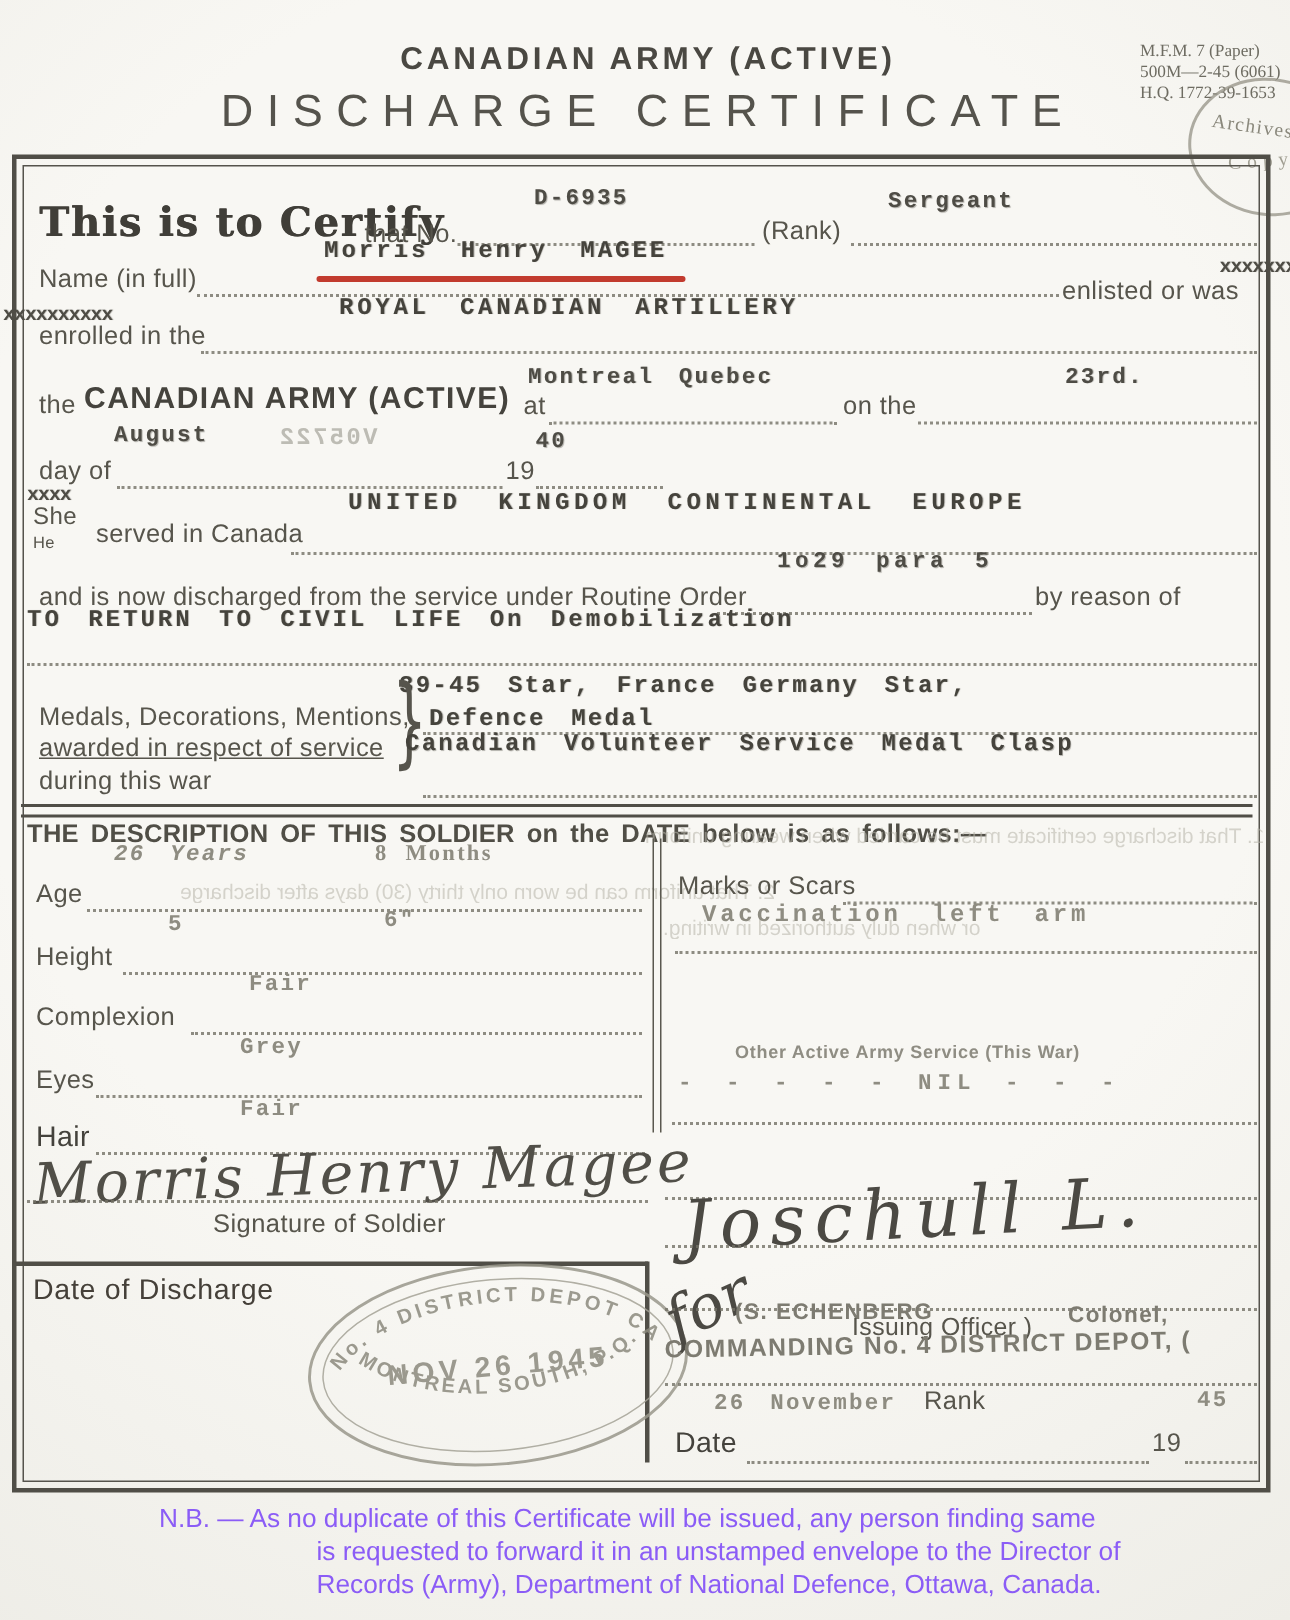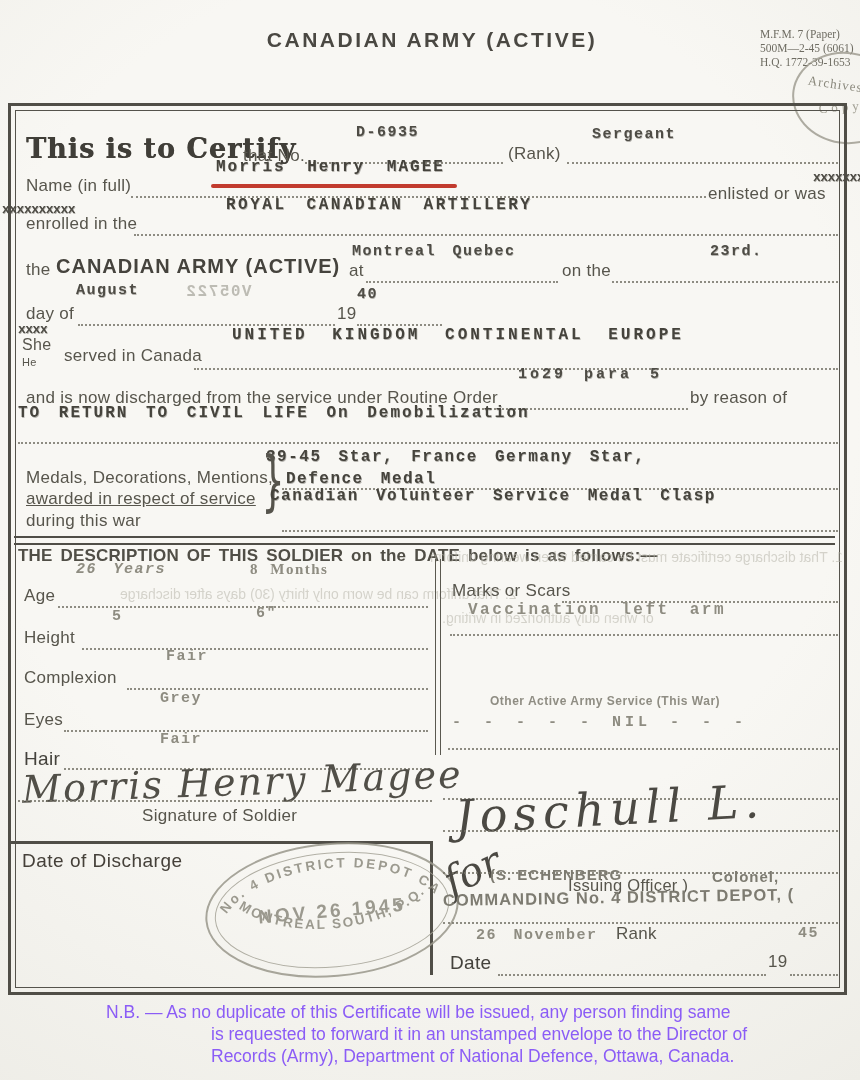--- a/index.html
+++ b/index.html
@@ -39,20 +39,21 @@
   <div>500M—2-45 (6061)</div>
   <div>H.Q. 1772-39-1653</div>
 </div>
 <div class="a" style="left:792px;top:52px;width:104px;height:88px;border:2px solid rgba(148,146,134,.75);border-radius:50%;transform:rotate(8deg);">
   <span class="a" style="left:12px;top:24px;font-family:'Liberation Serif',serif;font-size:13px;color:#8a887c;letter-spacing:1px;">Archives</span>
   <span class="a" style="left:26px;top:46px;font-family:'Liberation Serif',serif;font-size:13px;color:#a09e92;letter-spacing:4px;transform:rotate(-12deg);">Copy</span>
 </div>
 
 <div class="a" style="left:132px;top:28px;width:600px;text-align:center;">
   <div style="font-weight:bold;font-size:21px;letter-spacing:2.5px;color:#4a4842;">CANADIAN ARMY (ACTIVE)</div>
+  <div style="margin-top:6px;font-size:30px;letter-spacing:9px;color:#55534c;">DISCHARGE CERTIFICATE</div>
 </div>
 
 <div id="box" class="a" style="left:8px;top:103px;width:833px;height:886px;"></div>
 
 <span class="a blackletter" style="left:26px;top:133px;">This is to Certify</span>
 <span class="a lbl" style="left:243px;top:146px;">that No.</span>
 <div class="a dot" style="left:305px;top:138px;width:198px;height:24px;"></div>
 <span class="a typed" style="left:356px;top:124px;">D-6935</span>
 <span class="a lbl" style="left:508px;top:144px;">(Rank)</span>
 <div class="a dot" style="left:567px;top:138px;width:271px;height:24px;"></div>

